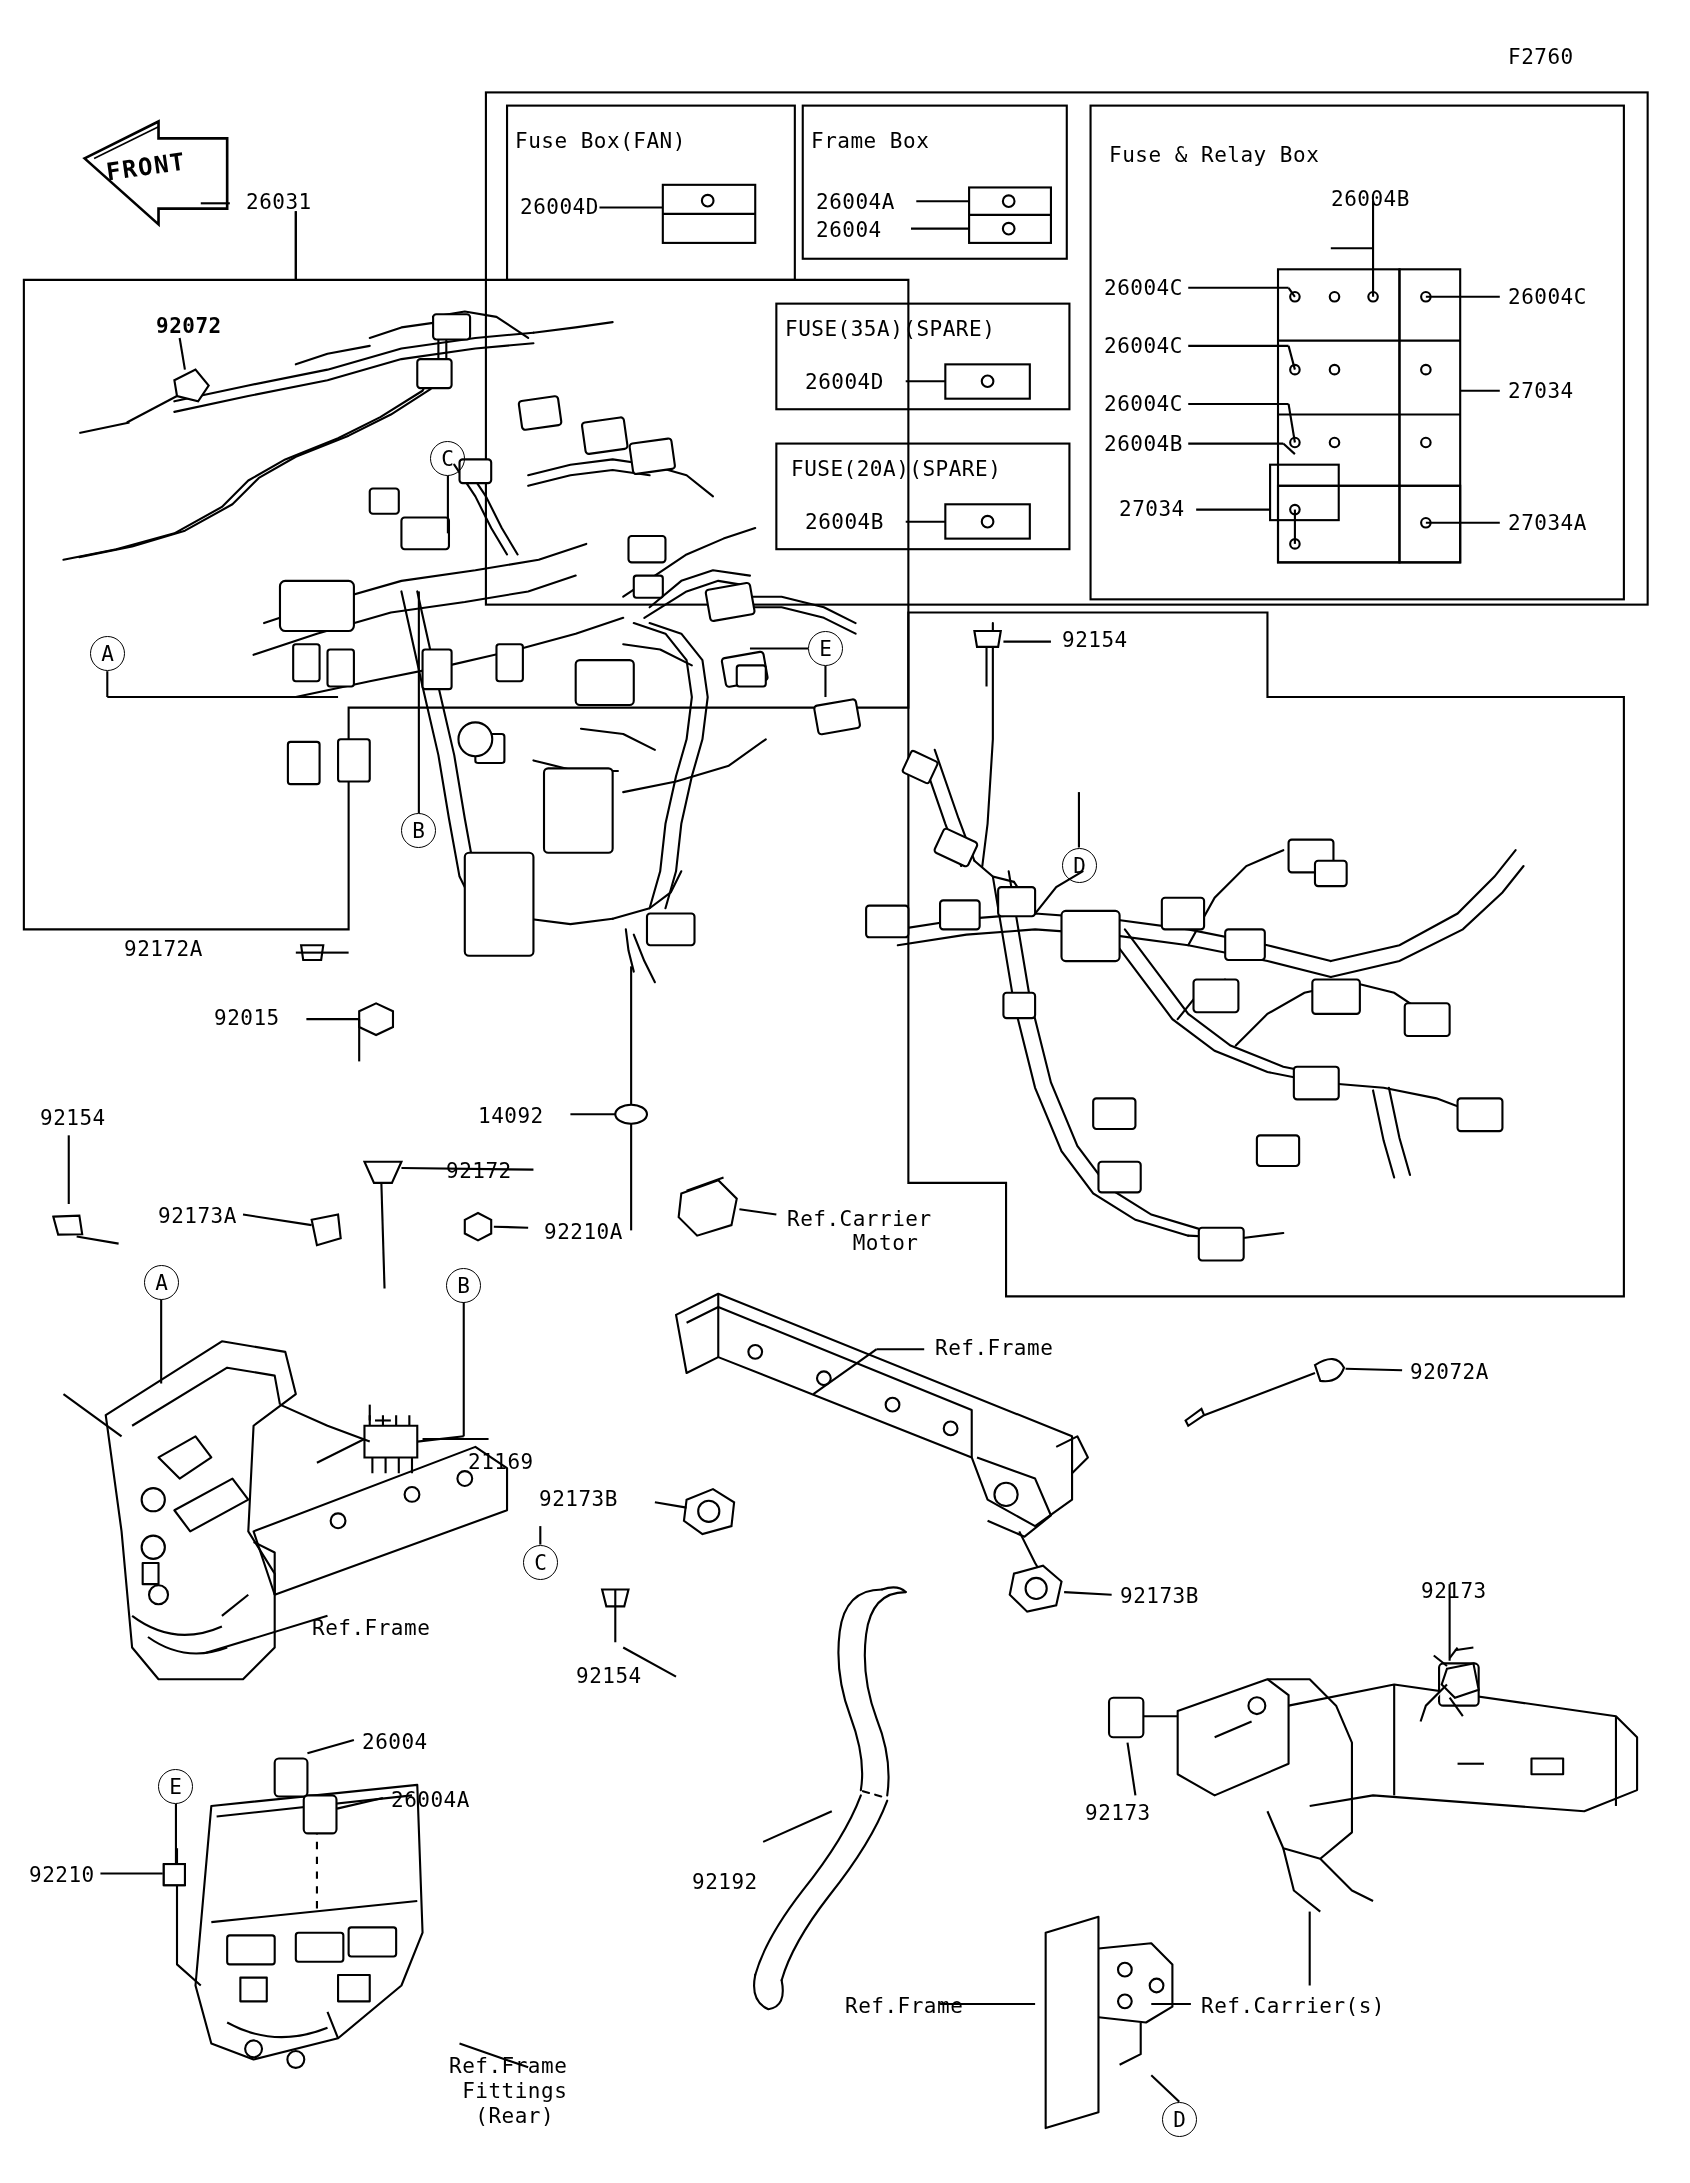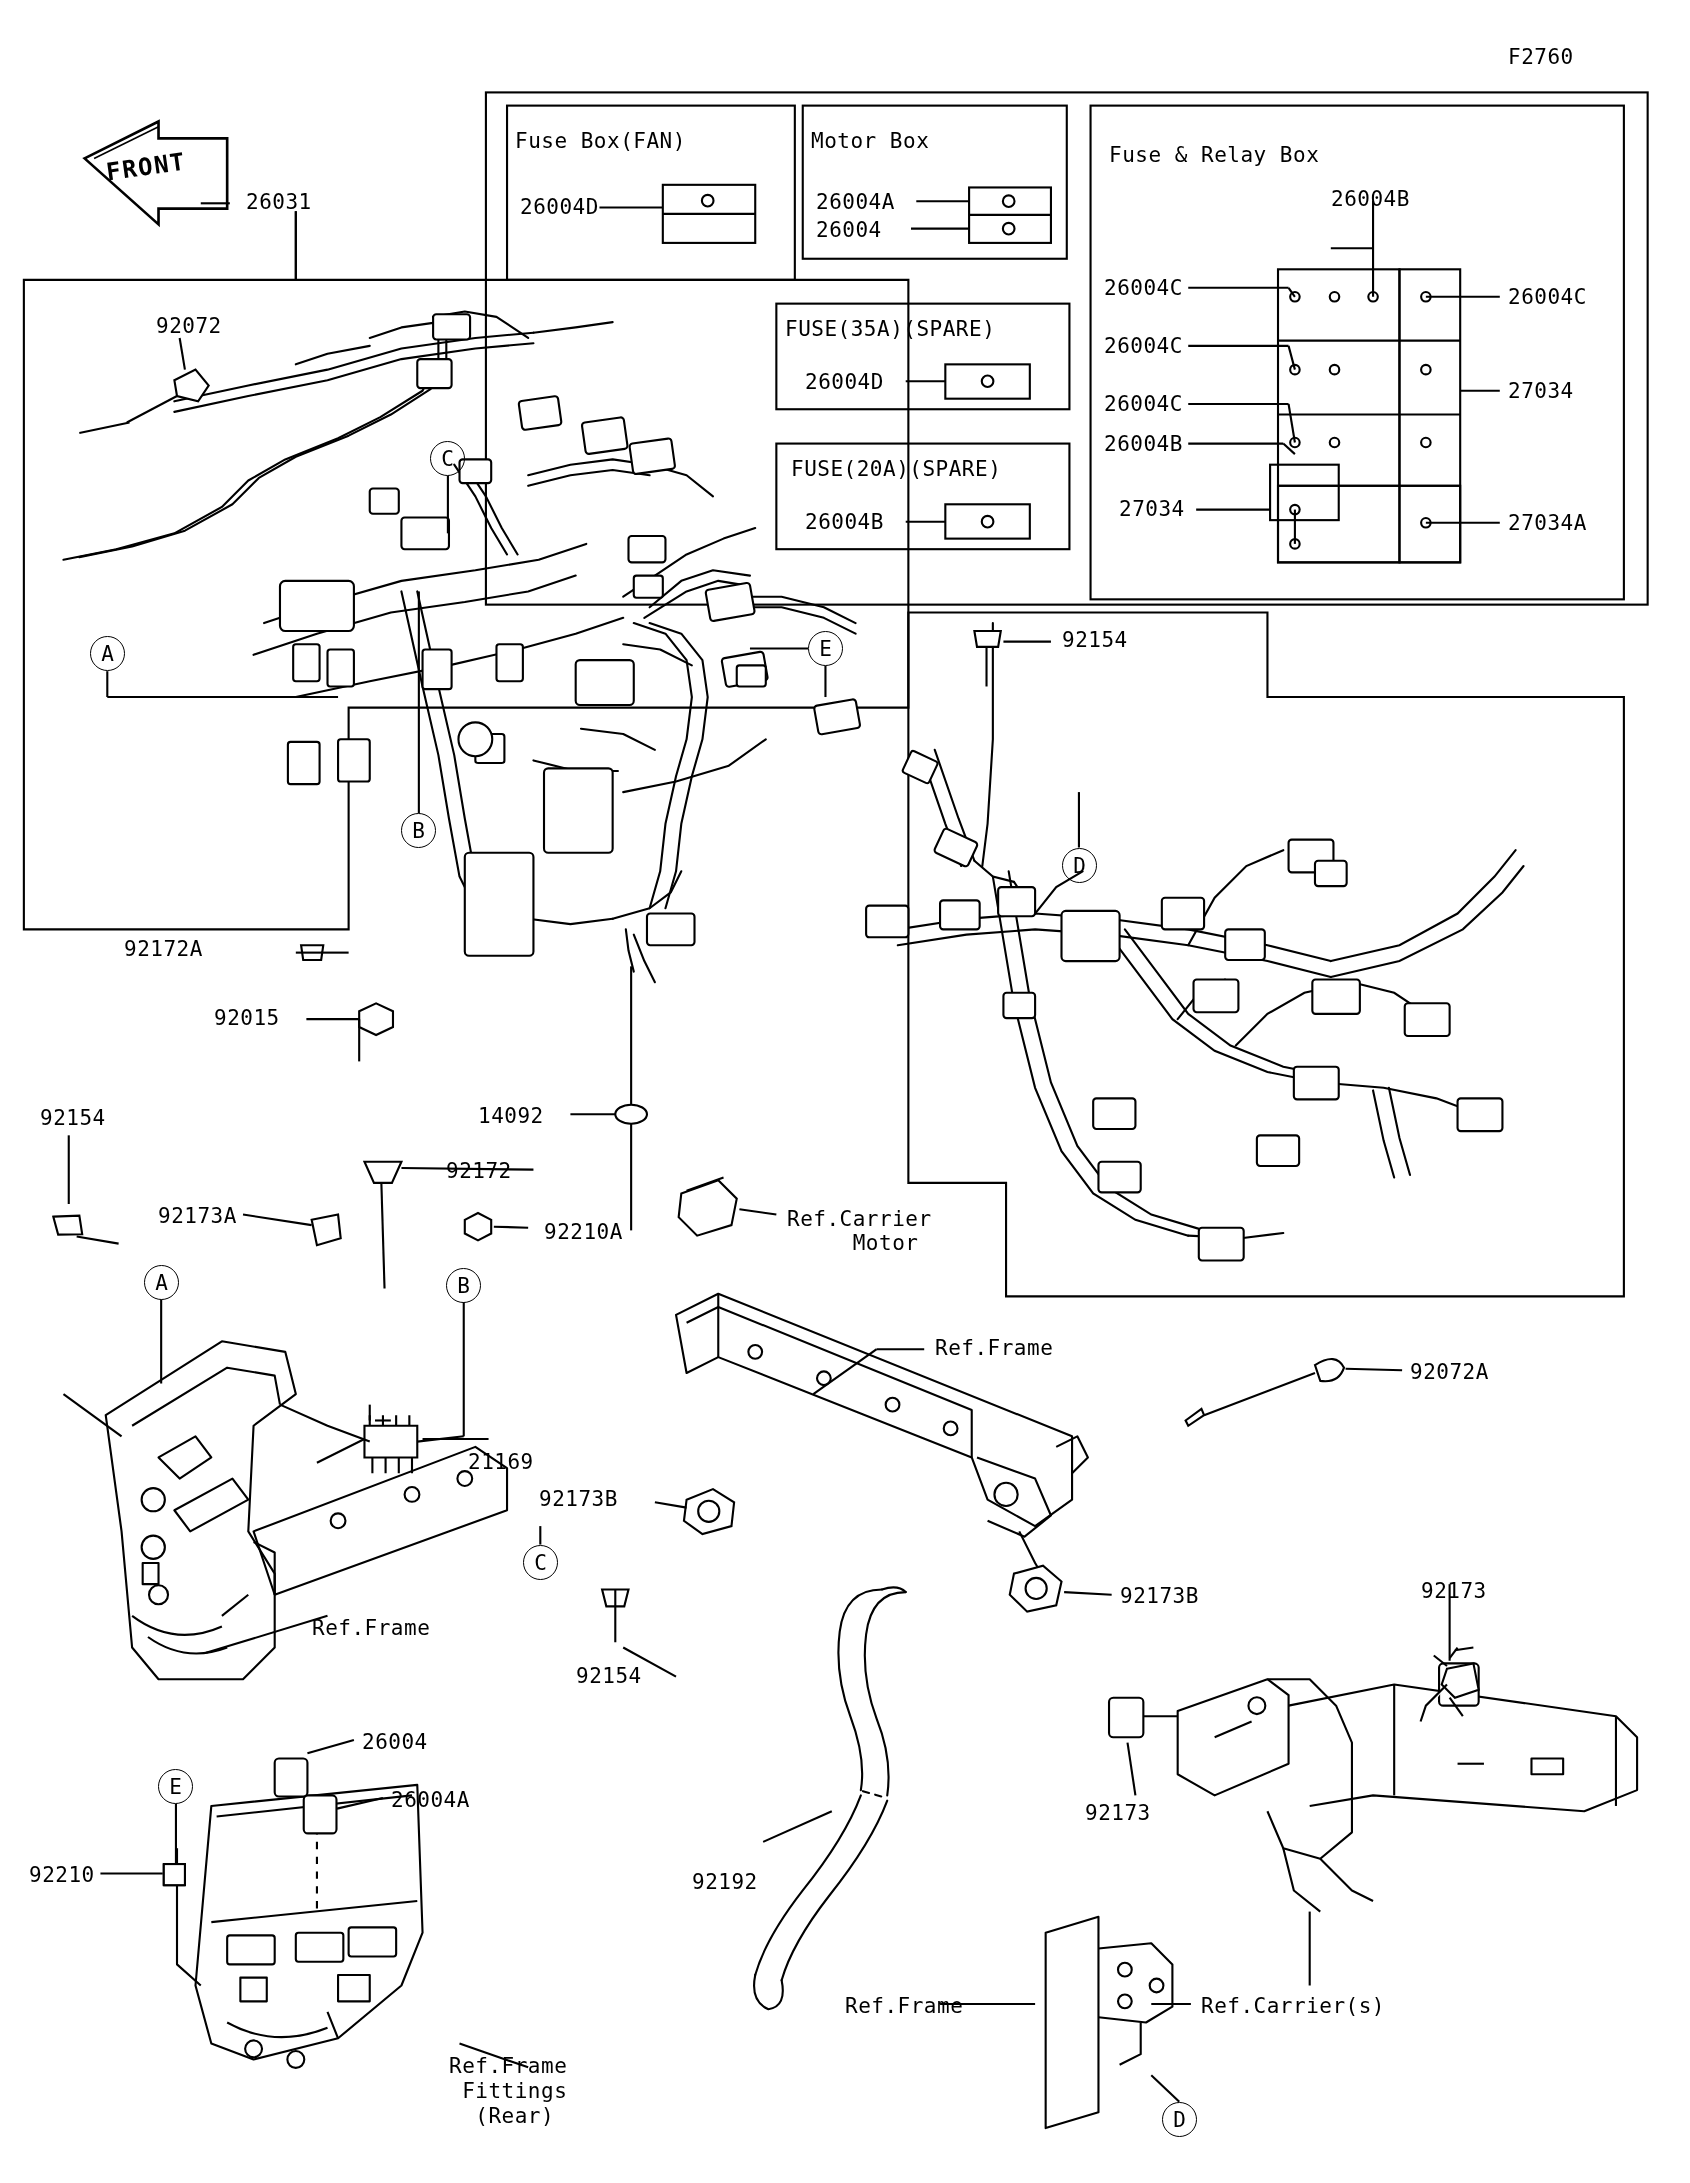--- a/index.html
+++ b/index.html
@@ -361,26 +361,26 @@
       <rect x="310" y="3530" width="40" height="40"></rect>
 
       <path d="M1290 2260 L1360 2235 L1395 2270 L1385 2320 L1320 2340 L1285 2305 Z"></path>
       <path d="M1300 2255 L1370 2230"></path>
     </g>
   </svg>
 
   <div class="lbl" style="left:106px;top:153px;font-weight:bold;transform:rotate(-8deg);font-size:24px;letter-spacing:1.6px;">FRONT</div>
 
   <div class="lbl" style="left:246px;top:190px;">26031</div>
-  <div class="lbl" style="left:156px;top:314px;">92072</div>
+  <div class="lbl" style="left:156px;top:314px;font-weight:bold;">92072</div>
 
   <div class="lbl" style="left:515px;top:129px;">Fuse Box(FAN)</div>
   <div class="lbl" style="left:520px;top:195px;">26004D</div>
 
-  <div class="lbl" style="left:811px;top:129px;">Motor Box</div>
+  <div class="lbl" style="left:811px;top:129px;">Frame Box</div>
   <div class="lbl" style="left:816px;top:190px;">26004A</div>
   <div class="lbl" style="left:816px;top:218px;">26004</div>
 
   <div class="lbl" style="left:785px;top:317px;">FUSE(35A)(SPARE)</div>
   <div class="lbl" style="left:805px;top:370px;">26004D</div>
 
   <div class="lbl" style="left:791px;top:457px;text-align:center;">FUSE(20A)(SPARE)</div>
   <div class="lbl" style="left:805px;top:510px;">26004B</div>
 
   <div class="lbl" style="left:1109px;top:143px;">Fuse &amp; Relay Box</div>

